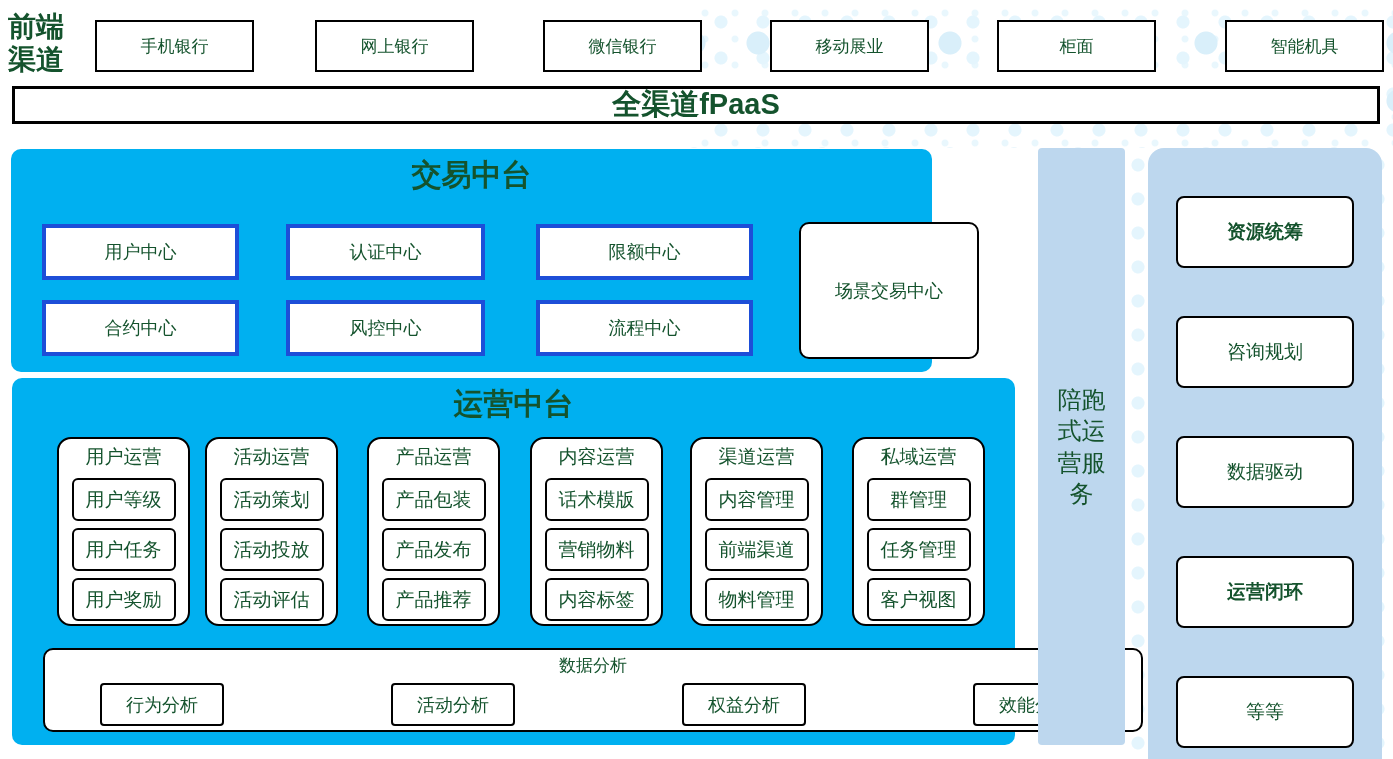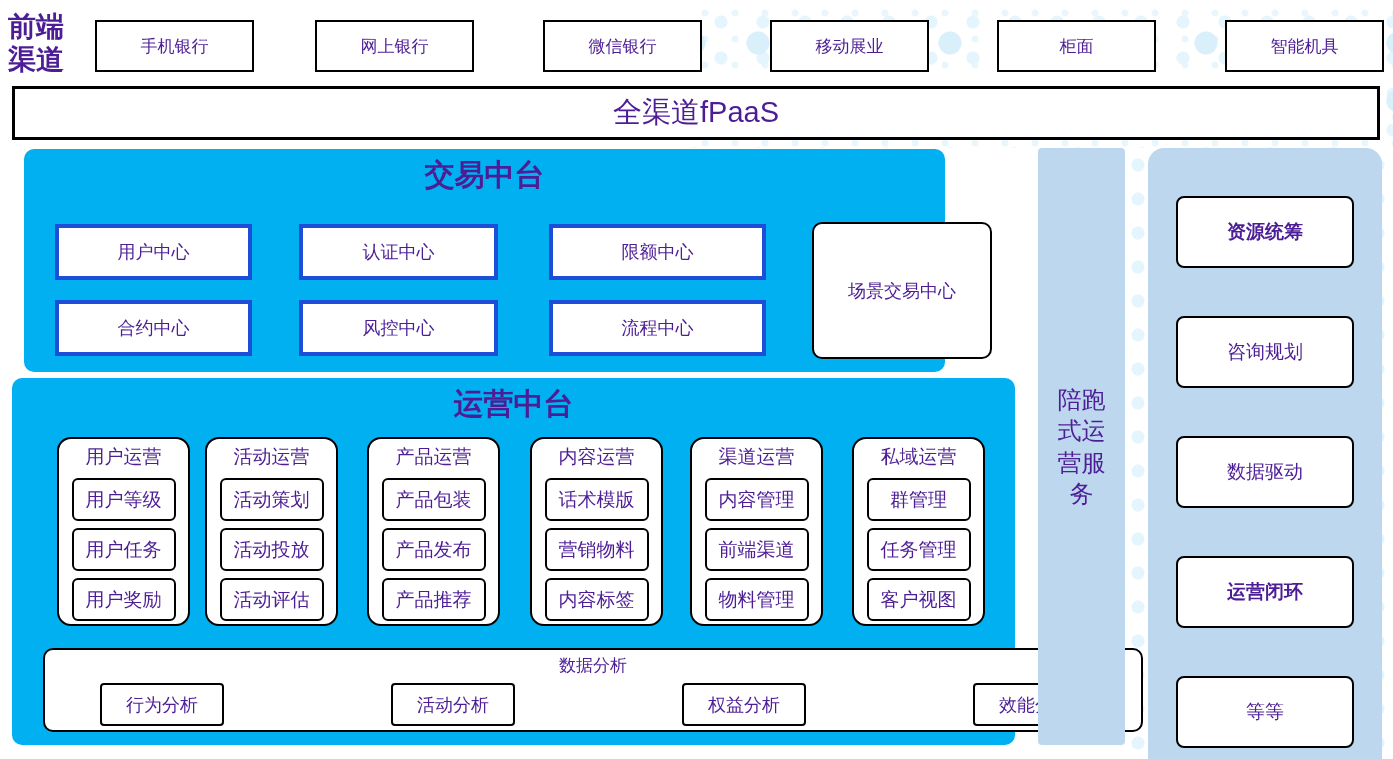--- a/index.html
+++ b/index.html
@@ -1,18 +1,18 @@
 <!DOCTYPE html>
 <html><head>
 <meta charset="utf-8">
 <style>
   html,body{margin:0;padding:0;background:#fff;}
   .stage{
     position:relative;width:1393px;height:759px;overflow:hidden;
-    font-family:"Liberation Sans","DejaVu Sans",sans-serif;color:#4c1d95;background:#fff;
+    font-family:"Liberation Sans","DejaVu Sans",sans-serif;color:#14532d;background:#fff;
   }
   
   .dots{position:absolute;z-index:0;pointer-events:none;}
   .dots-top{
     left:690px;top:0;width:703px;height:148px;
     background-image:
       radial-gradient(circle,#d9effa 11px,transparent 12px),
       radial-gradient(circle,#e4f5fd 6px,transparent 7px),
       radial-gradient(circle,#e9f7fd 3px,transparent 4px);
     background-size:64px 58px,42px 36px,30px 26px;
@@ -33,27 +33,27 @@
     left:8px;top:10px;width:62px;height:66px;
     font-family:"Liberation Serif","DejaVu Serif",serif;font-weight:bold;
     font-size:28px;line-height:1.18;word-break:break-all;text-align:left;
   }
   .chan-box{
     top:20px;width:155px;height:48px;background:#fff;border:2px solid #000;
     display:flex;align-items:center;justify-content:center;font-size:17px;
   }
   
   .fpaas{
-    left:12px;top:86px;width:1368px;height:54px;background:#fff;border:3px solid #000;
+    left:12px;top:86px;width:1368px;height:38px;background:#fff;border:3px solid #000;
     display:flex;align-items:center;justify-content:center;
-    font-size:29px;font-weight:400;box-sizing:border-box;
+    font-size:29px;font-weight:700;box-sizing:border-box;
   }
   
   .blue-box{background:#00b0f0;border-radius:10px;}
-  .trade{left:24px;top:149px;width:921px;height:223px;}
+  .trade{left:11px;top:149px;width:921px;height:223px;}
   .ops{left:12px;top:378px;width:1003px;height:367px;}
   .platform-title{
     position:absolute;left:0;top:6px;width:100%;text-align:center;
     font-family:"Liberation Serif","DejaVu Serif",serif;font-weight:bold;font-size:30px;
   }
   .center-box{
     position:absolute;height:56px;background:#fff;border:4px solid #1d4ed8;
     display:flex;align-items:center;justify-content:center;font-size:18px;box-sizing:border-box;
   }
   .scene-box{

